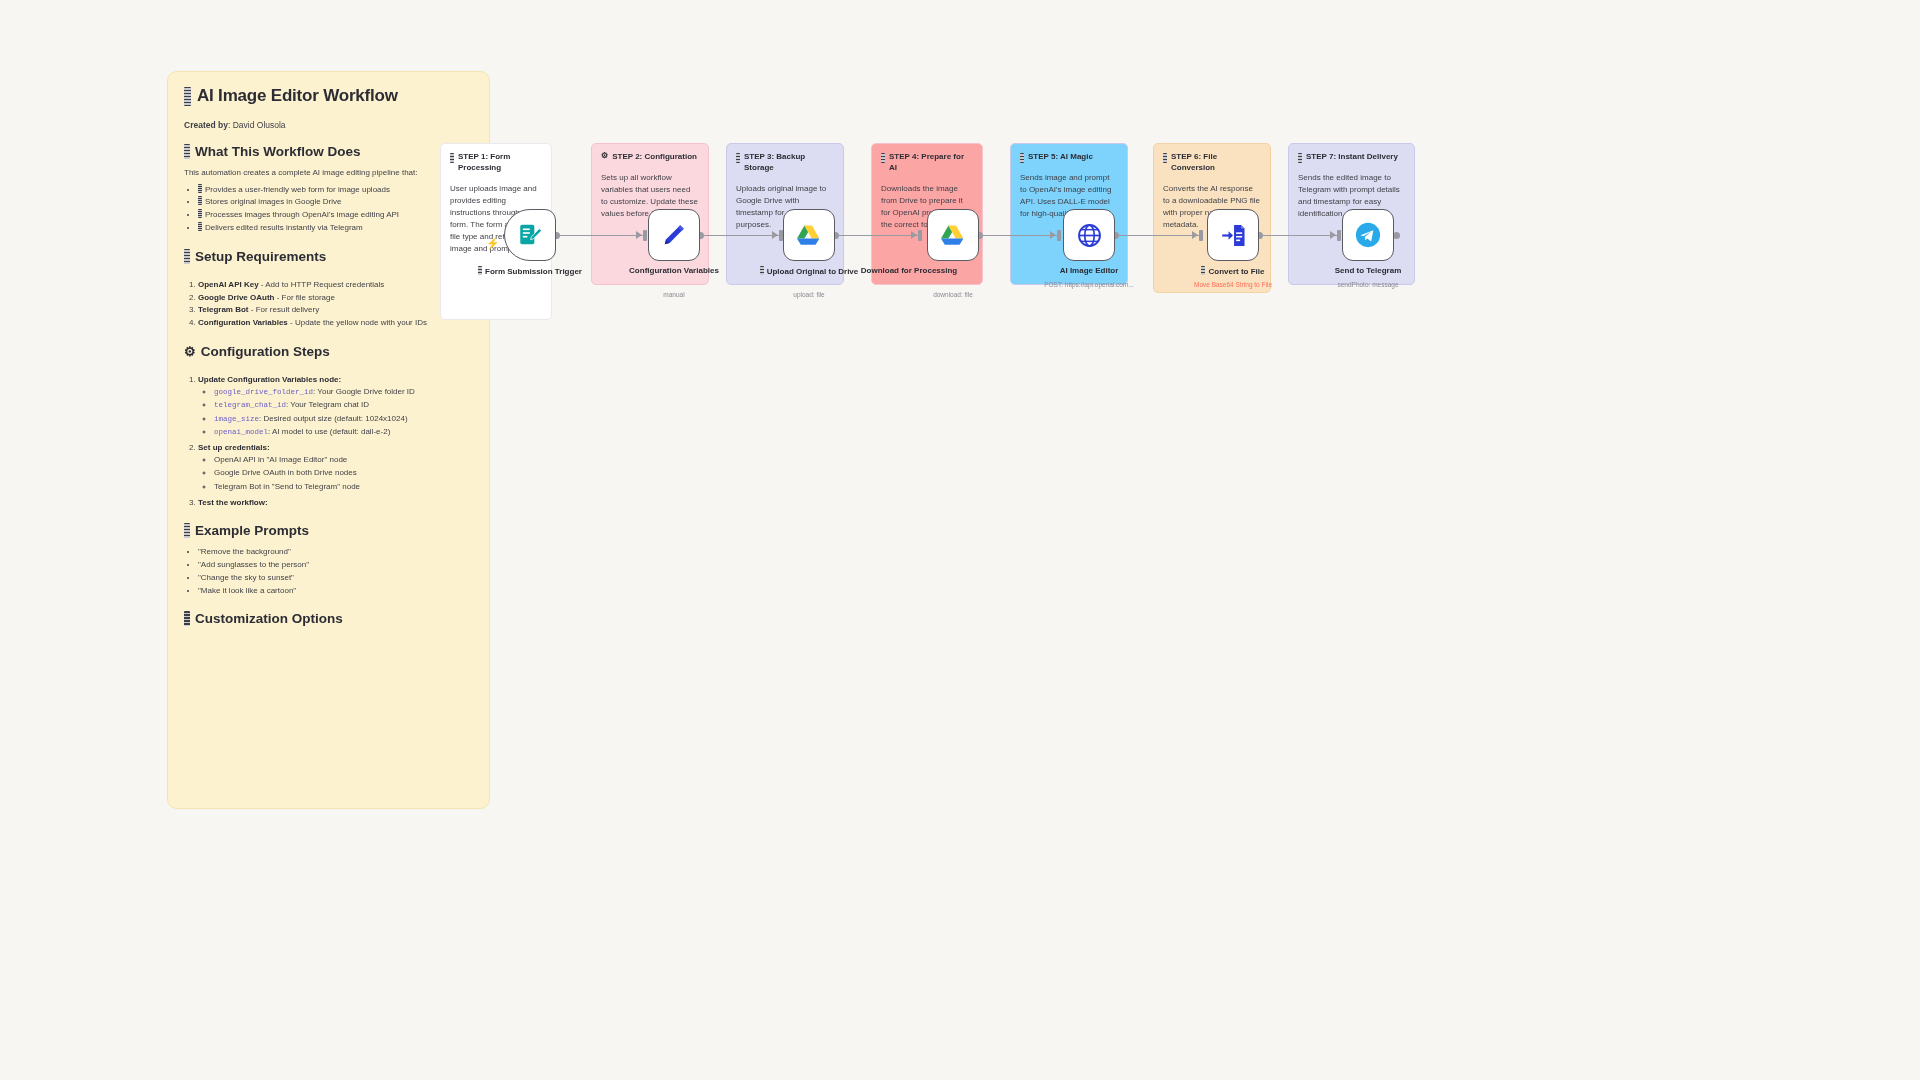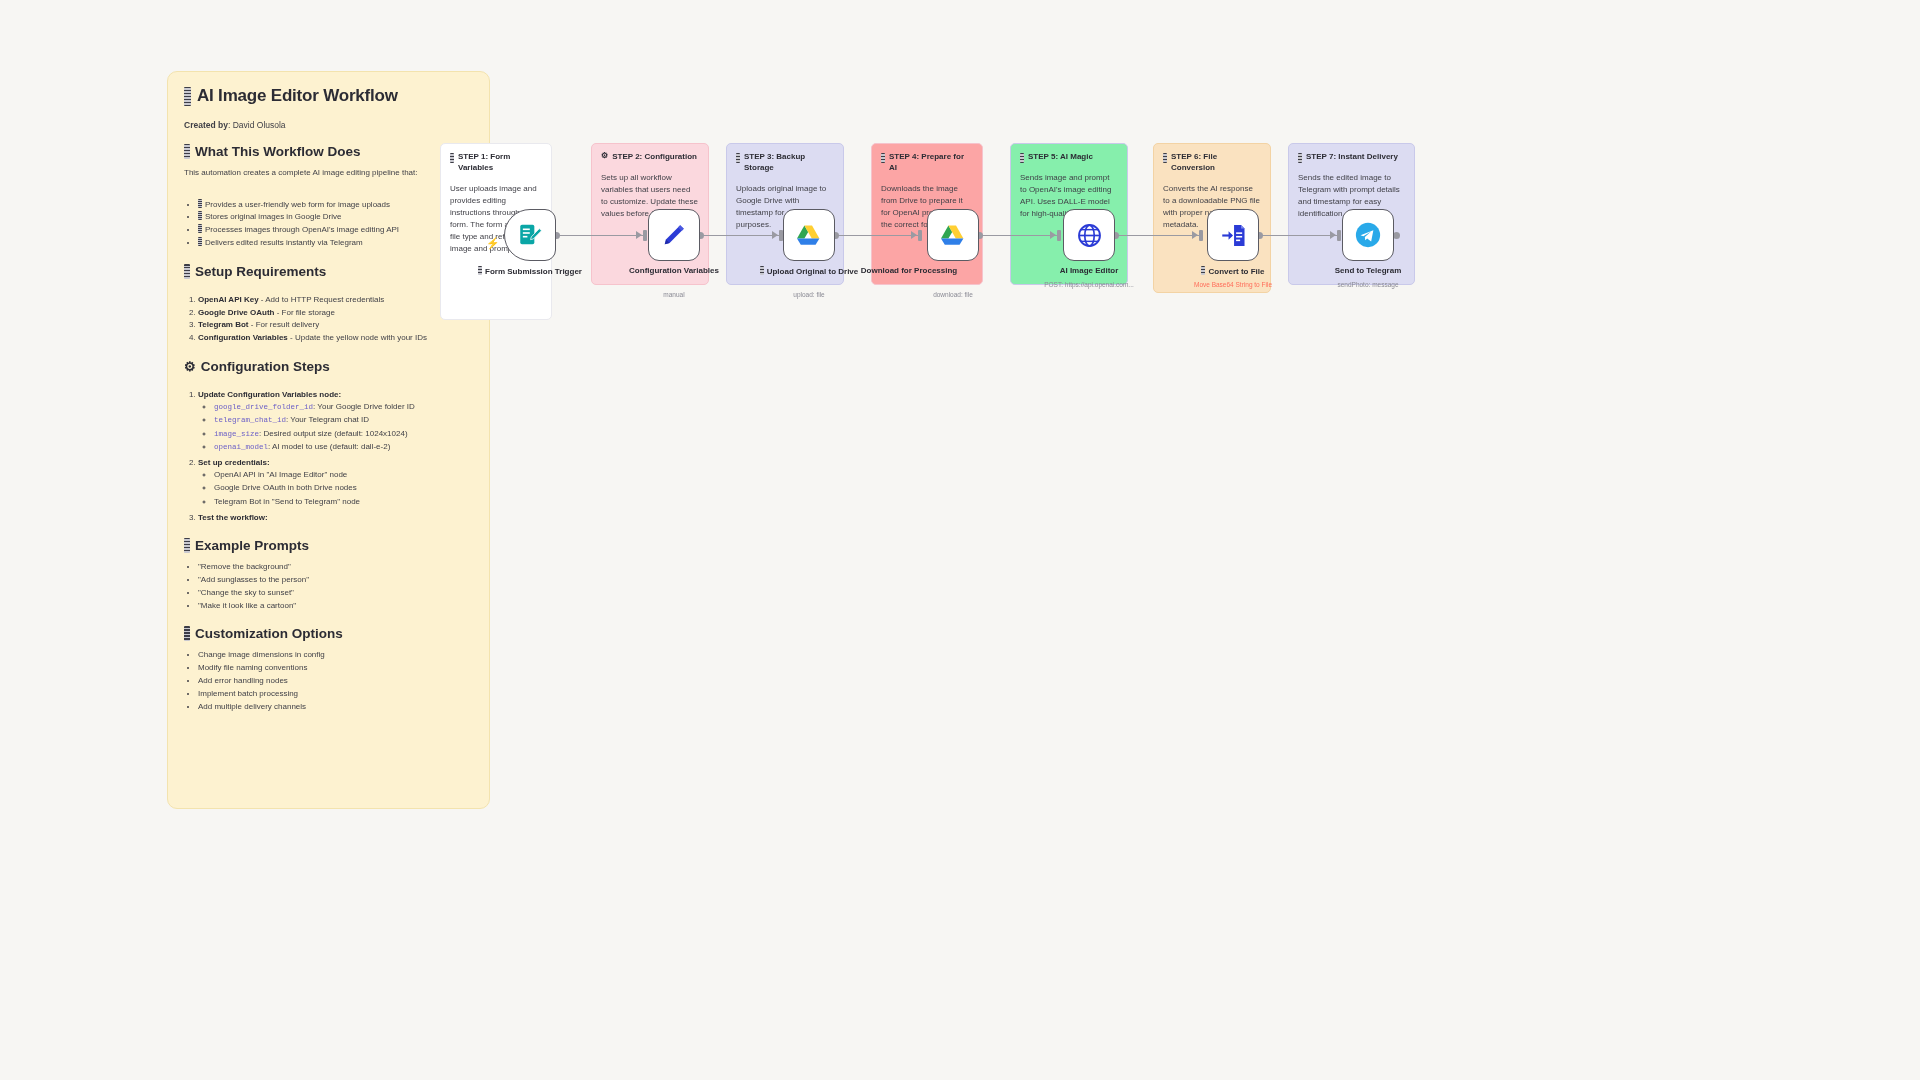--- a/index.html
+++ b/index.html
@@ -29,21 +29,21 @@
   }
   .glyph-book {
     display: inline-block; width: 6px; height: 15px;
     background: repeating-linear-gradient(to bottom,#3d3d46 0 1.5px,#c9c9d0 1.5px 3px);
     border-radius: 1px; flex: none;
   }
   .doc-h1 .glyph-book { width: 7px; height: 19px; }
   .glyph-gear { font-size: 13px; color: #2c2c34; line-height: 1; }
   .doc-byline { font-size: 8.5px; color: #3f3f46; margin-bottom: 4px; }
   .doc-byline b { font-weight: bold; }
-  .doc-p { font-size: 8px; color: #3f3f46; line-height: 1.45; margin-bottom: 20px; }
+  .doc-p { font-size: 8px; color: #3f3f46; line-height: 1.45; margin-bottom: 5px; }
   ul.doc-ul, ol.doc-ol { margin: 0 0 2px 14px; }
   ul.doc-ul li, ol.doc-ol li {
     font-size: 8px; color: #3f3f46; line-height: 1.55; margin-bottom: 0.5px;
   }
   ul.doc-ul li { list-style: disc; }
   ol.doc-ol li { list-style: decimal; }
   ul.doc-sub { margin: 0 0 3px 16px; }
   ul.doc-sub li { list-style: circle; font-size: 8px; color: #3f3f46; line-height: 1.6; }
   .li-icon { display:inline-block; width:4px; height:9px; vertical-align:-1px; margin-right:3px;
     background: repeating-linear-gradient(to bottom,#3d3d46 0 1px,#c9c9d0 1px 2px); border-radius:1px;}
@@ -168,33 +168,26 @@
       <li>"Remove the background"</li>
       <li>"Add sunglasses to the person"</li>
       <li>"Change the sky to sunset"</li>
       <li>"Make it look like a cartoon"</li>
     </ul>
 
     <div class="doc-h2">
       <span class="glyph-book"></span>
       <span>Customization Options</span>
     </div>
-    <ul class="doc-ul">
-      <li>Change image dimensions in config</li>
-      <li>Modify file naming conventions</li>
-      <li>Add error handling nodes</li>
-      <li>Implement batch processing</li>
-      <li>Add multiple delivery channels</li>
-    </ul>
   </div>
 
   <div class="step-note" style="left:440px; top:143px; width:112px; height:177px; background:#ffffff; border:1px solid #e9e9ee;">
     <div class="st-title">
       <span class="glyph-book"></span>
-      <span>STEP 1: Form Variables</span>
+      <span>STEP 1: Form Processing</span>
     </div>
     <div class="st-body">User uploads image and provides editing instructions through web form. The form accepts file type and returns both image and prompt.</div>
   </div>
 
   <div class="step-note" style="left:591px; top:143px; width:118px; height:142px; background:#fbd8de; border:1px solid #f6c3cc;">
     <div class="st-title">
       <span class="glyph-gear">⚙</span>
       <span>STEP 2: Configuration</span>
     </div>
     <div class="st-body">Sets up all workflow variables that users need to customize. Update these values before first use!</div>
@@ -209,21 +202,21 @@
   </div>
 
   <div class="step-note" style="left:871px; top:143px; width:112px; height:142px; background:#fca5a5; border:1px solid #f6c3cc;">
     <div class="st-title">
       <span class="glyph-book"></span>
       <span>STEP 4: Prepare for AI</span>
     </div>
     <div class="st-body">Downloads the image from Drive to prepare it for OpenAI processing in the correct format.</div>
   </div>
 
-  <div class="step-note" style="left:1010px; top:143px; width:118px; height:142px; background:#86efac; border:1px solid #c9c9ea;">
+  <div class="step-note" style="left:1010px; top:143px; width:118px; height:142px; background:#7dd3fc; border:1px solid #c9c9ea;">
     <div class="st-title">
       <span class="glyph-book"></span>
       <span>STEP 5: AI Magic</span>
     </div>
     <div class="st-body">Sends image and prompt to OpenAI's image editing API. Uses DALL-E model for high-quality results.</div>
   </div>
 
   <div class="step-note" style="left:1153px; top:143px; width:118px; height:150px; background:#fae2c0; border:1px solid #f3d3a4;">
     <div class="st-title">
       <span class="glyph-book"></span>

